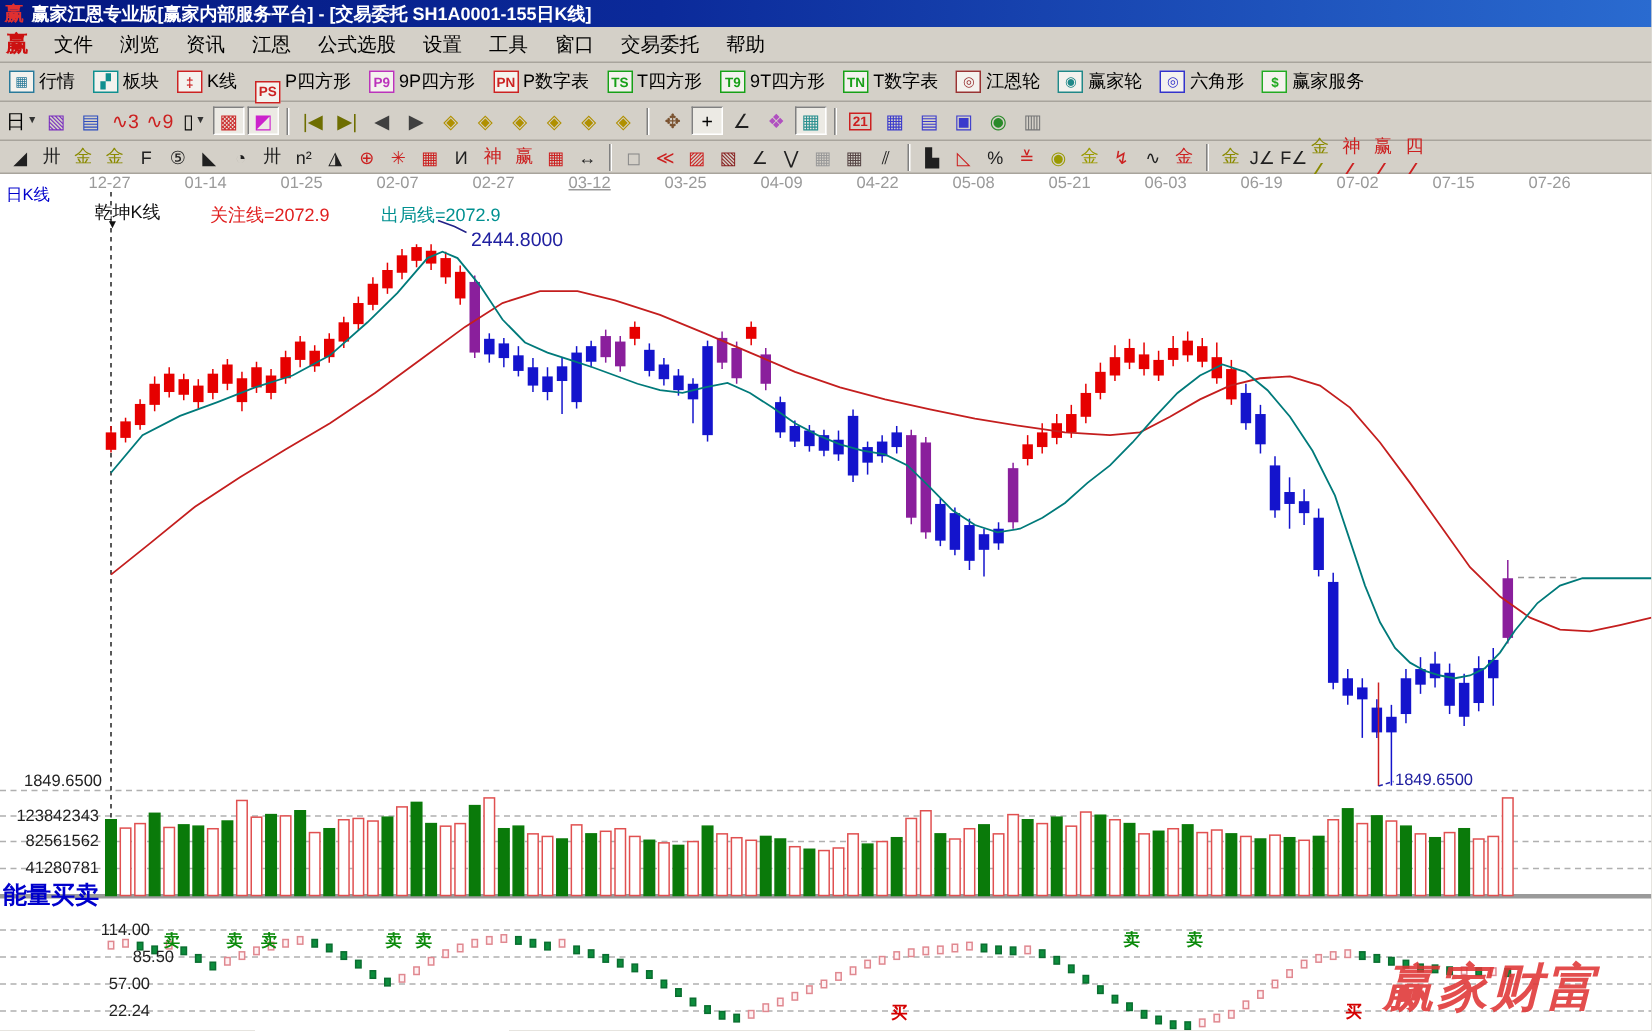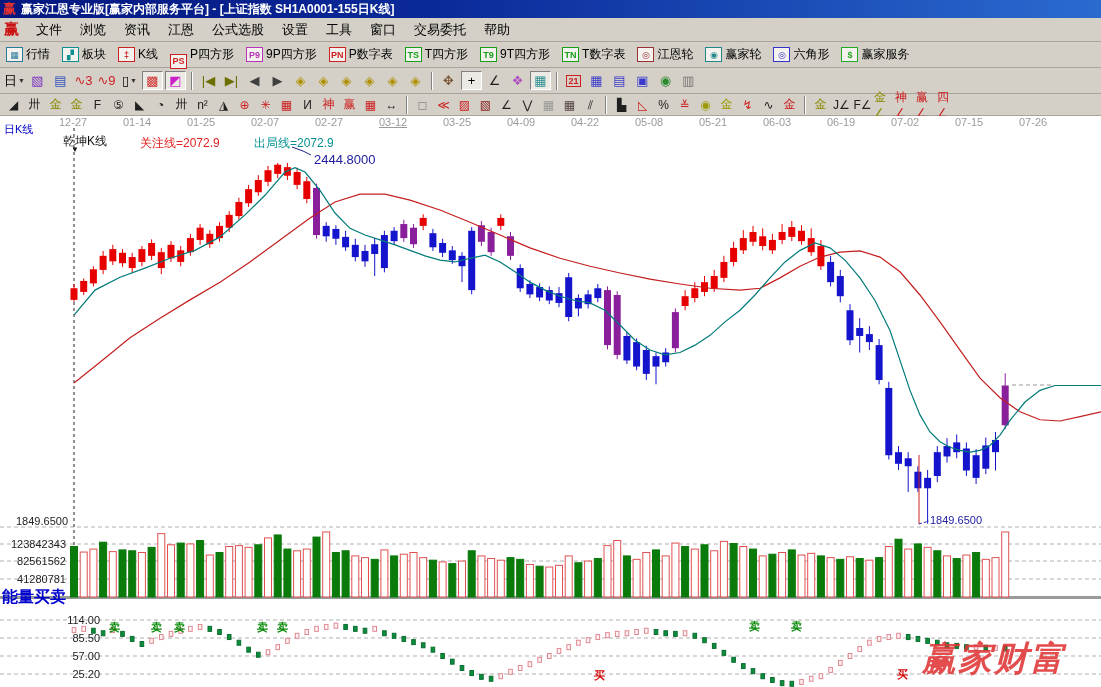--- a/index.html
+++ b/index.html
@@ -31,21 +31,21 @@
   .dates span { position:absolute; top:0; font-size:11px; color:#9a9a9a; }
   .axis-num { color:#222; text-align:right; }
   .watermark { position:absolute; left:922px; top:520px; font-family:"Liberation Serif","DejaVu Serif",serif;
     font-size:34px; font-weight:bold; font-style:italic; color:#e03535; letter-spacing:2px; opacity:.88; }
 </style>
 </head>
 <body>
 
 <div class="titlebar">
   <span class="logo">赢</span>
-  <span>赢家江恩专业版[赢家内部服务平台] - [上证指数  SH1A0001-155日K线]</span>
+  <span>赢家江恩专业版[赢家内部服务平台] - [交易委托  SH1A0001-155日K线]</span>
 </div>
 
 <div class="menubar">
   <span class="logo">赢</span>
   <span id="menu-items"><span class="mitem">文件</span><span class="mitem">浏览</span><span class="mitem">资讯</span><span class="mitem">江恩</span><span class="mitem">公式选股</span><span class="mitem">设置</span><span class="mitem">工具</span><span class="mitem">窗口</span><span class="mitem">交易委托</span><span class="mitem">帮助</span></span>
 </div>
 
 <div class="tb tb1" id="toolbar-main">
     <span class="tbtn">
       <span class="badge" style="color: rgb(42, 122, 154); border: 1px solid rgb(42, 122, 154);">▦</span>
@@ -777,18 +777,18 @@
   <div class="olabel axis-num" style="left:6px; top:399px; width:62px;">1849.6500</div>
   <div class="olabel" style="left:930px; top:398px; color:#2020a0;">1849.6500</div>
   <div id="volume-axis">
       <div class="olabel axis-num" style="left: 2px; top: 422px; width: 64px;">123842343</div>
       <div class="olabel axis-num" style="left: 2px; top: 439px; width: 64px;">82561562</div>
       <div class="olabel axis-num" style="left: 2px; top: 457px; width: 64px;">41280781</div>
     </div>
   <div class="olabel" style="left:2px; top:471px; color:#0000cc; font-weight:bold; font-size:16px;">能量买卖</div>
   <div id="energy-axis">
       <div class="olabel axis-num" style="left: 34px; top: 498px; width: 66px;">114.00</div>
-      <div class="olabel axis-num" style="left: 34px; top: 516px; width: 66px;">85.50</div>
+      <div class="olabel axis-num" style="left: 50px; top: 516px; width: 66px;">85.50</div>
       <div class="olabel axis-num" style="left: 34px; top: 534px; width: 66px;">57.00</div>
-      <div class="olabel axis-num" style="left: 34px; top: 552px; width: 66px;">25.20</div>
+      <div class="olabel axis-num" style="left: 34px; top: 552px; width: 66px;">22.24</div>
     </div>
   <div class="watermark">赢家财富网</div>
 </div>
 
 </body></html>

